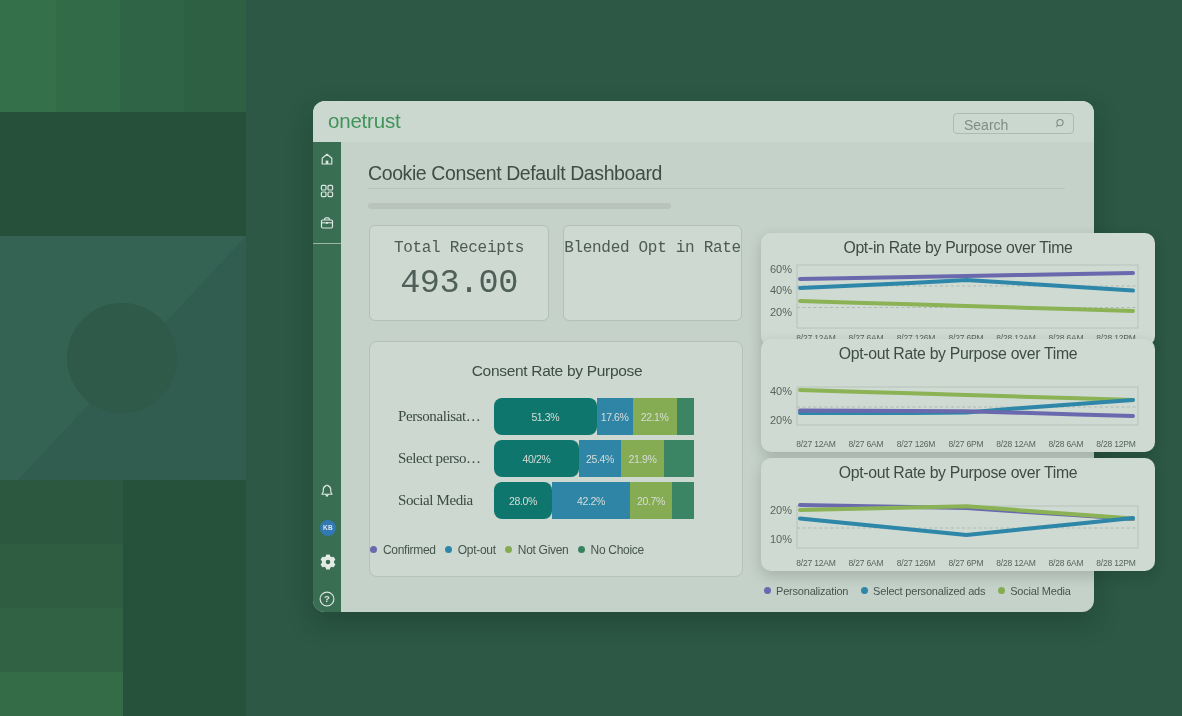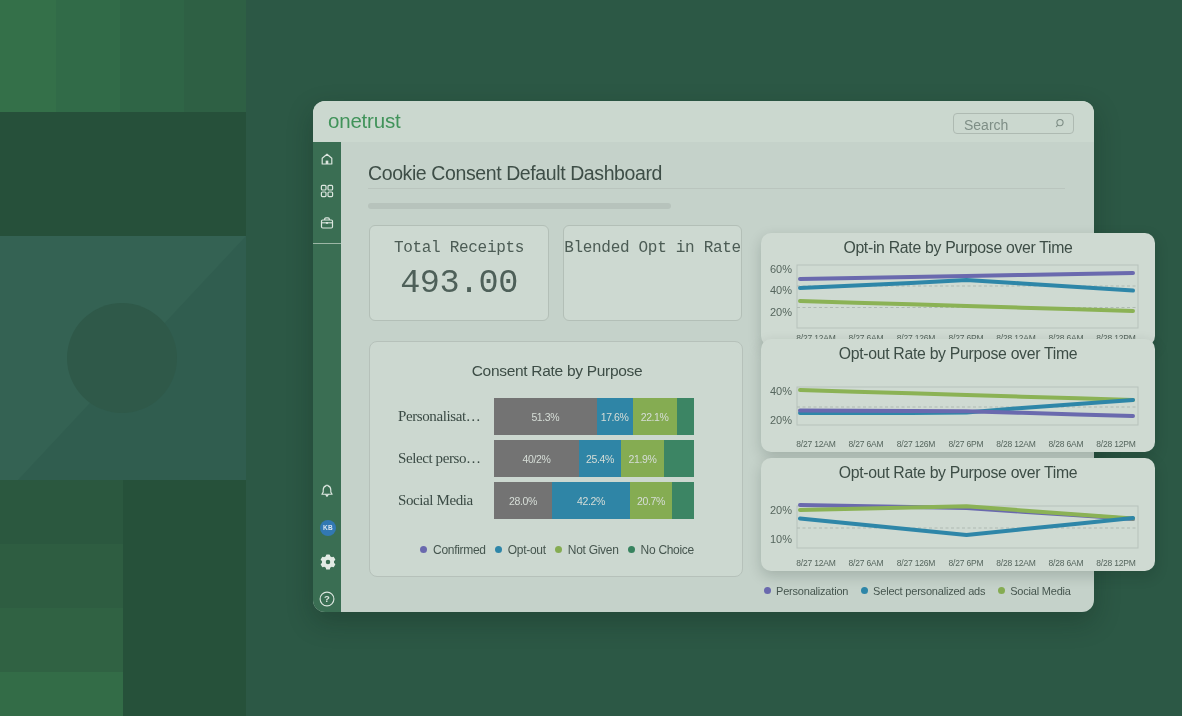--- a/index.html
+++ b/index.html
@@ -40,22 +40,22 @@
   .sc2{left:250px;width:179px;}
   .sctitle{margin-top:13px;font-size:16px;font-weight:500;color:#4C5C55;letter-spacing:-0.3px;}
   .scval{margin-top:7px;font-size:33.5px;color:#4E6059;letter-spacing:-0.5px;}
 
   .consent{left:56px;top:240px;width:374px;height:236px;background:#CCD8D0;border:1px solid #B6C1BA;border-radius:8px;box-sizing:border-box;}
   .ctitle{left:0;top:20px;width:374px;text-align:center;font-size:15.5px;font-weight:500;color:#3D4D46;letter-spacing:-0.3px;}
   .rowlab{left:28px;font-size:15px;font-weight:500;color:#3B4B45;letter-spacing:-0.4px;font-family:Liberation Serif, serif;}
   .bar{left:124px;width:200px;height:37px;display:flex;}
   .bar div{height:37px;position:relative;}
   .bar span{position:absolute;width:100%;text-align:center;top:12.5px;font-size:10.5px;color:#D6DDD7;letter-spacing:-0.4px;}
-  .cpurple{background:#737373;} .cteal{background:#2F85A6;} .cgreen{background:#85AC52;} .cdark{background:#3C8564;}
-  .clegend{left:0;top:201px;width:374px;text-align:center;font-size:12px;color:#46564F;letter-spacing:-0.3px;}
+  .cpurple{background:#0f766e;border-radius:8px;} .cteal{background:#2F85A6;} .cgreen{background:#85AC52;} .cdark{background:#3C8564;}
+  .clegend{left:0;top:201px;width:374px;font-size:12px;color:#46564F;letter-spacing:-0.3px;}
   .dot{display:inline-block;width:7px;height:7px;border-radius:50%;margin-right:6px;vertical-align:1px;}
   .dpurple{background:#6A69AE;} .dteal{background:#2E86A8;} .dgreen{background:#85AC52;} .ddark{background:#37835F;}
 
   
   .chartcard{left:761px;width:394px;height:113px;background:#CFDAD2;border-radius:10px;
              box-shadow:0 5px 14px rgba(10,28,20,.18);}
   .cc1{top:233px;} .cc2{top:339px;} .cc3{top:458px;}
   .cctitle{left:0;top:6px;width:394px;text-align:center;font-size:15.8px;font-weight:500;color:#3D4D46;letter-spacing:-0.3px;}
 
   .blegend{left:764px;top:585px;width:420px;font-size:11px;color:#46564F;letter-spacing:-0.2px;}

